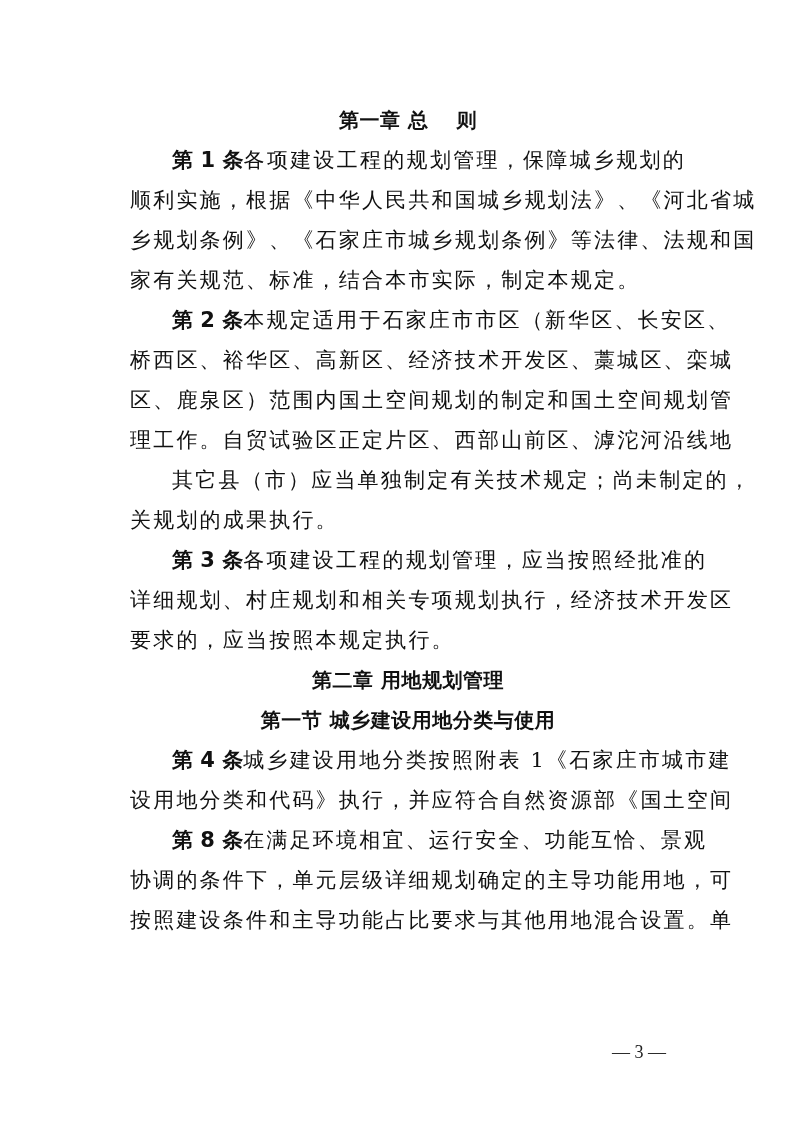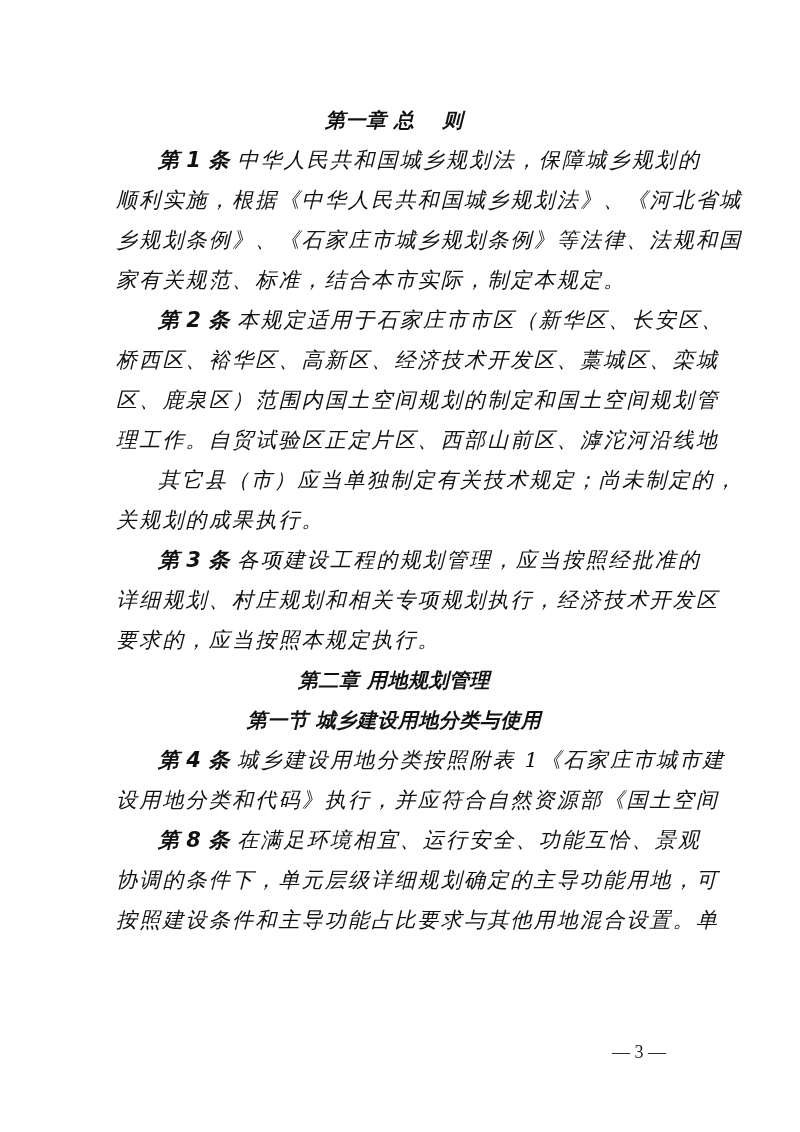--- a/index.html
+++ b/index.html
@@ -1,35 +1,35 @@
 <!DOCTYPE html>
 <html><head>
 <meta charset="utf-8">
 <style>
   html, body { margin: 0; padding: 0; background: #ffffff; }
   body { width: 800px; height: 1132px; position: relative; overflow: hidden;
          font-family: "DejaVu Serif", "Liberation Serif", serif; color: #111; }
-  .page { position: absolute; left: 116px; top: 100px; width: 556px; font-style: italic; }
+  .page { position: absolute; left: 130px; top: 100px; width: 556px; }
   .line { height: 40px; line-height: 40px; font-size: 21px; white-space: nowrap;
           letter-spacing: 2.2px; text-align: justify; text-align-last: justify; }
   .line.last { text-align-last: left; }
   .indent { padding-left: 42px; }
   .h { text-align: center; text-align-last: center; font-family: "DejaVu Sans", sans-serif;
        font-weight: bold; letter-spacing: 0.5px; font-size: 20px; }
-  .art { font-family: "DejaVu Sans", sans-serif; font-weight: bold; letter-spacing: 0; margin-right: 8px; }
+  .art { font-family: "DejaVu Sans", sans-serif; font-weight: bold; letter-spacing: 0; }
   .pageno { position: absolute; left: 612px; top: 1042px; font-size: 18px;
             font-family: "Liberation Serif", serif; color: #222; }
 </style>
 </head>
 <body>
 
 <div class="page">
   <div class="line h">第一章 总　 则</div>
 
-  <div class="line indent"><span class="art">第 1 条</span><span>中华人民共和国城乡规划法，保障城乡规划的</span></div>
+  <div class="line indent"><span class="art">第 1 条</span><span>各项建设工程的规划管理，保障城乡规划的</span></div>
   <div class="line">顺利实施，根据《中华人民共和国城乡规划法》、《河北省城</div>
   <div class="line">乡规划条例》、《石家庄市城乡规划条例》等法律、法规和国</div>
   <div class="line last">家有关规范、标准，结合本市实际，制定本规定。</div>
 
   <div class="line indent"><span class="art">第 2 条</span><span>本规定适用于石家庄市市区（新华区、长安区、</span></div>
   <div class="line">桥西区、裕华区、高新区、经济技术开发区、藁城区、栾城</div>
   <div class="line">区、鹿泉区）范围内国土空间规划的制定和国土空间规划管</div>
   <div class="line">理工作。自贸试验区正定片区、西部山前区、滹沱河沿线地</div>
   <div class="line indent">其它县（市）应当单独制定有关技术规定；尚未制定的，</div>
   <div class="line last">关规划的成果执行。</div>

